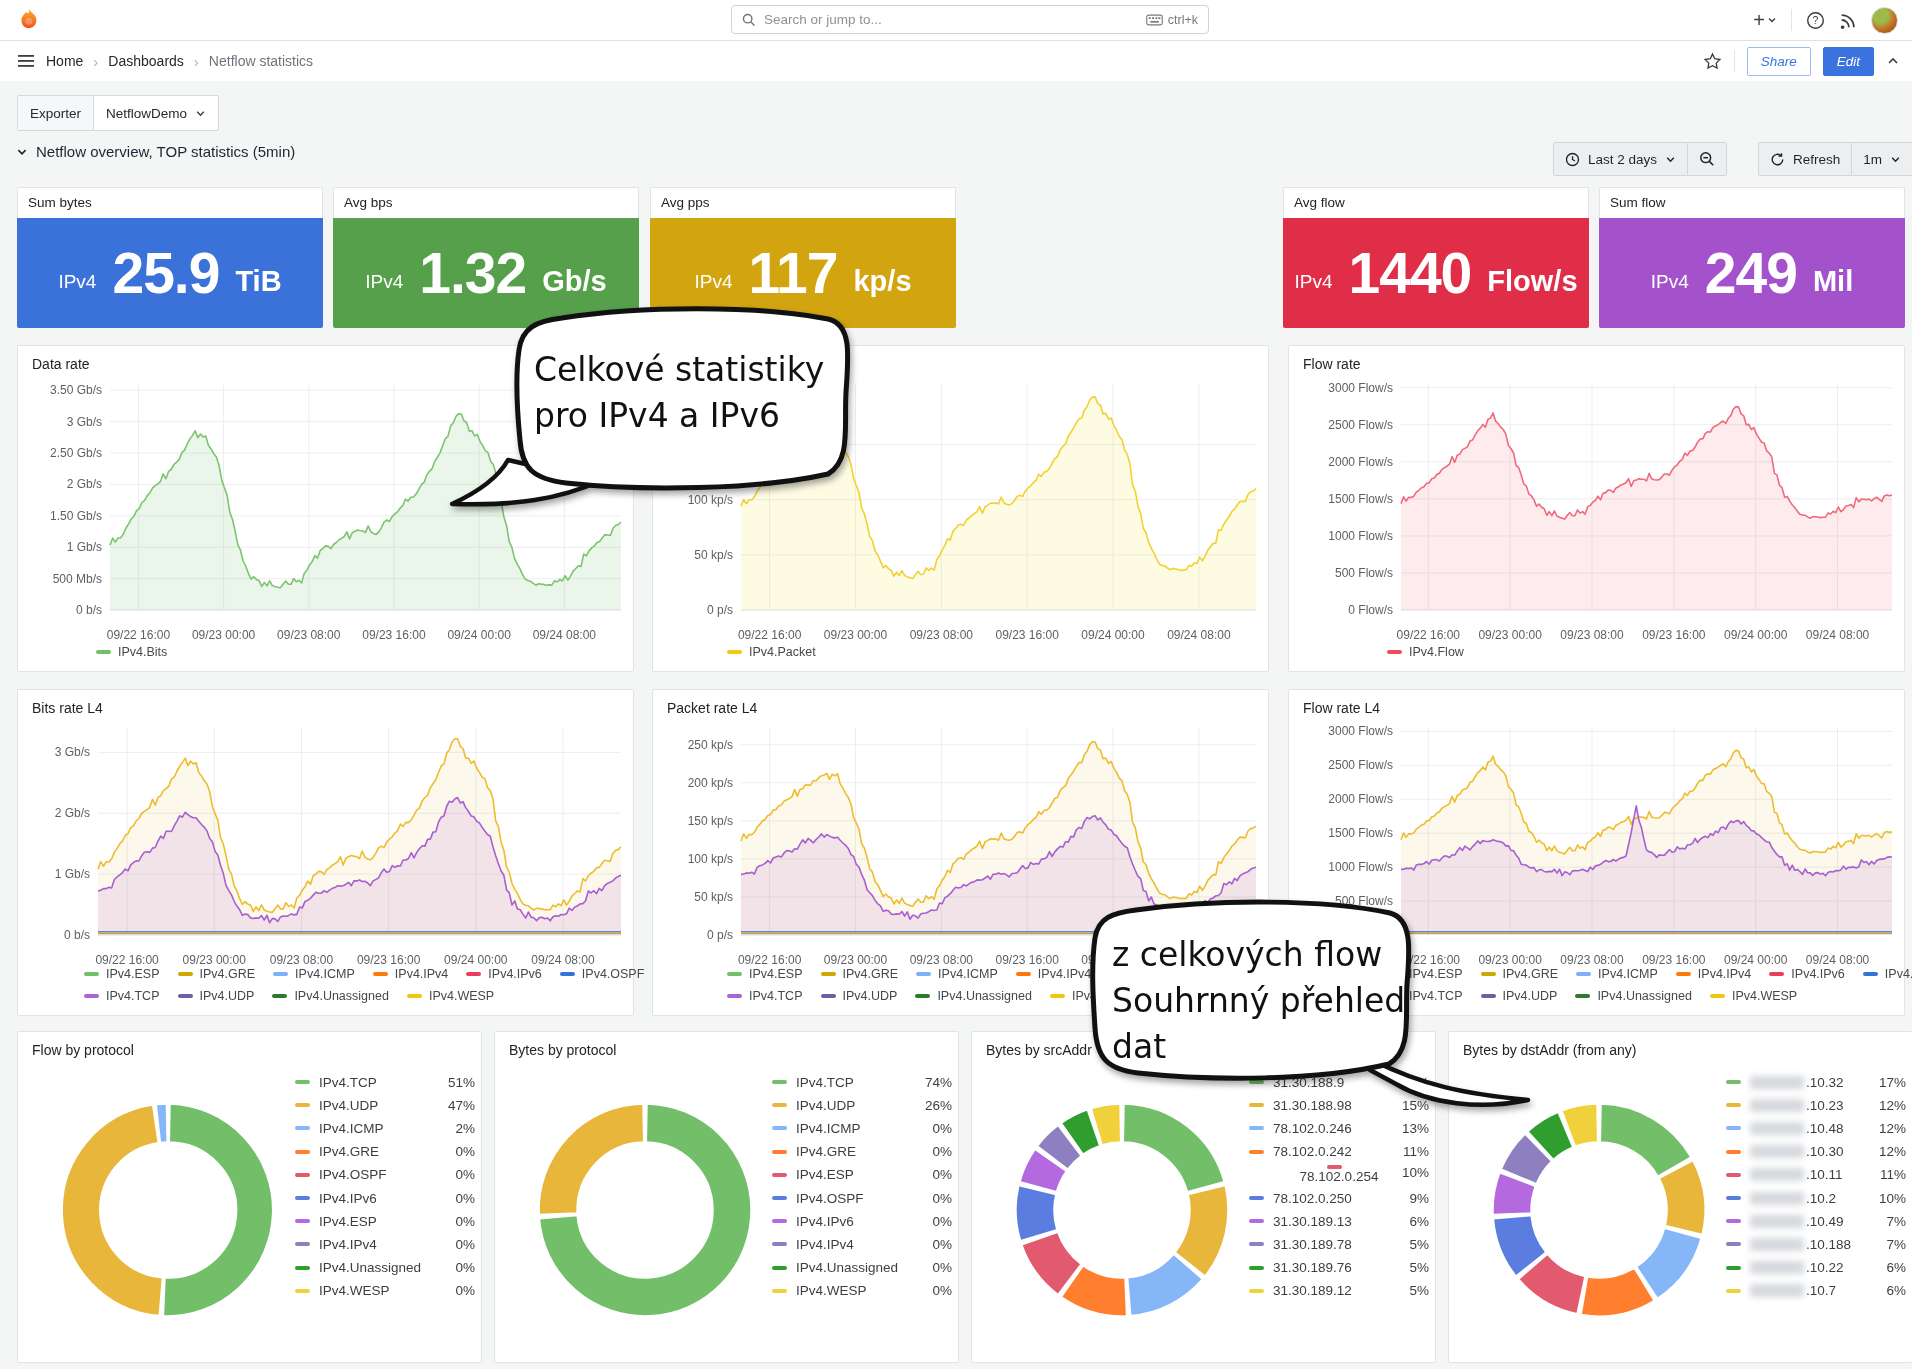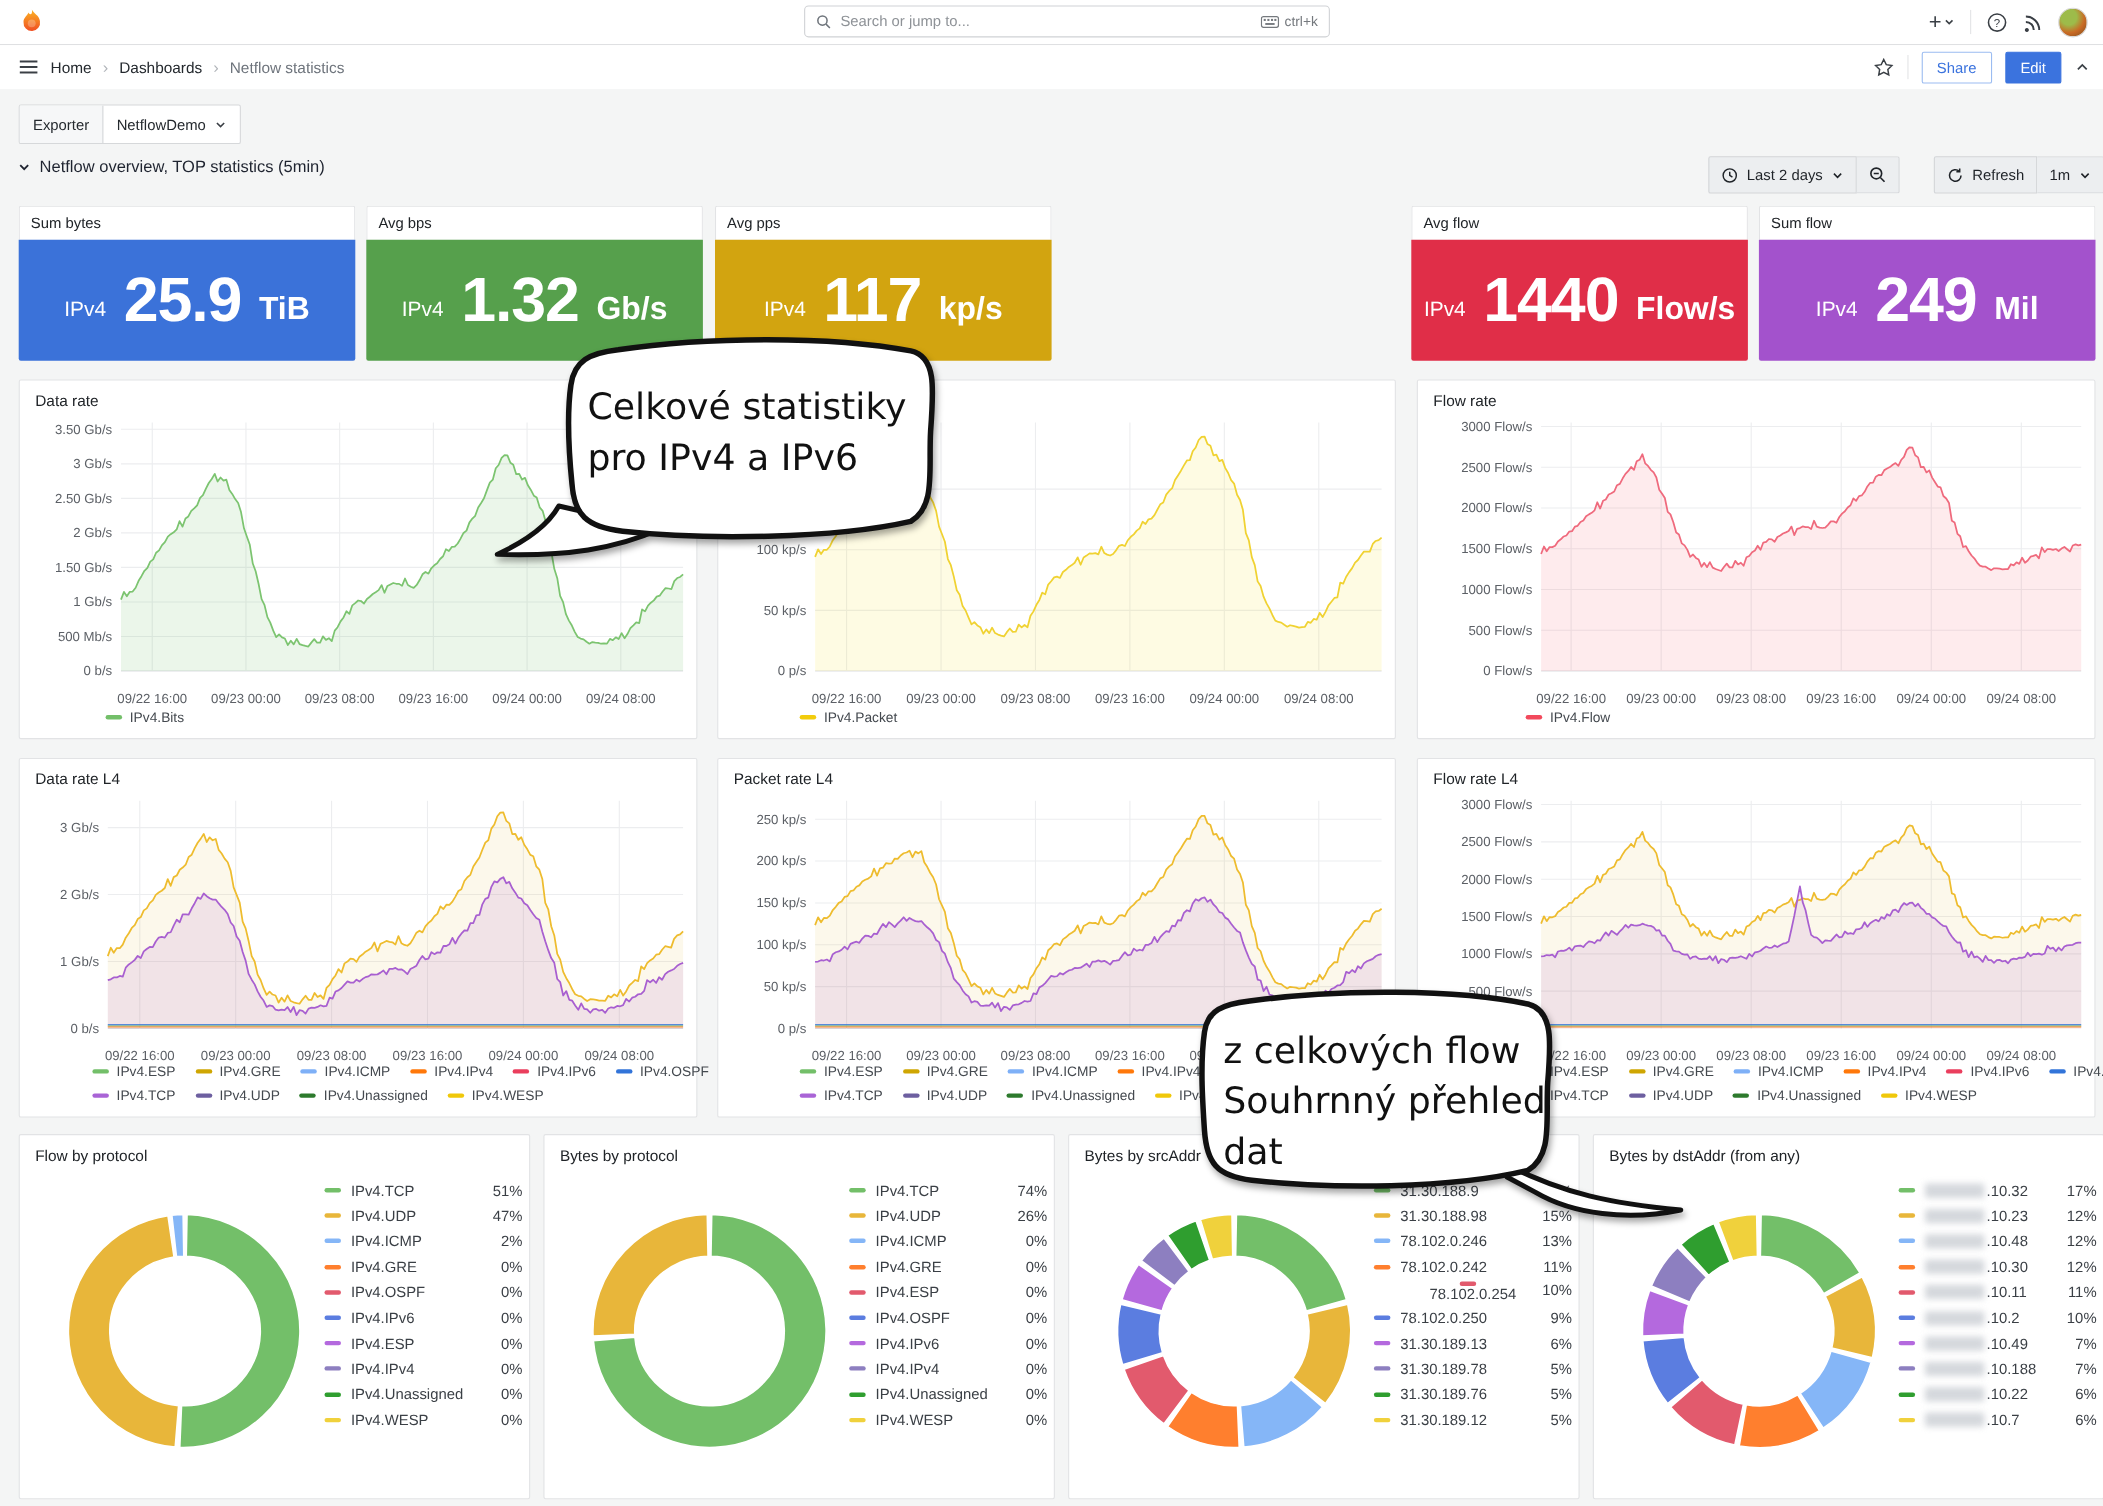--- a/index.html
+++ b/index.html
@@ -13,21 +13,21 @@
   .kbd-hint{display:flex;align-items:center;gap:5px;color:#75797e;font-size:12.5px;}
   .navright{position:absolute;right:0;top:0;height:40px;display:flex;align-items:center;gap:14px;padding-right:14px;}
   .nav-ic{color:#3a3f45;display:flex;align-items:center;gap:2px;}
   .vdiv{width:1px;height:22px;background:#e3e4e6;}
   .avatar{width:25px;height:25px;border-radius:50%;background:radial-gradient(circle at 35% 30%,#9dbb4a 0 30%,#c96a25 60%,#7a4a1a);border:1px solid #d9d9d9;}
   
   #crumbrow{position:absolute;left:0;top:41px;width:1912px;height:40px;background:#fff;}
   .crumbs{position:absolute;left:16px;top:0;height:40px;display:flex;align-items:center;gap:10px;font-size:14px;color:#24292e;}
   .crumb-sep{color:#b0b4b9;font-size:15px;}
   .crumb-last{color:#6e747c;}
-  .crumbright{position:absolute;right:12px;top:0;height:40px;display:flex;align-items:center;gap:12px;}
+  .crumbright{position:absolute;right:12px;top:0;height:40px;display:flex;align-items:center;gap:12px;font-style:italic;}
   .btn{height:29px;border-radius:2px;font-size:13.5px;display:flex;align-items:center;padding:0 13px;box-sizing:border-box;cursor:pointer;}
   .btn-share{background:#fff;border:1px solid #9bbcf1;color:#3b73de;}
   .btn-edit{background:#3b73de;border:1px solid #3b73de;color:#fff;}
   
   .varchip{position:absolute;left:17px;top:95px;height:34px;display:flex;border:1px solid #d6d8da;border-radius:2px;background:#fff;font-size:13.5px;color:#24292e;}
   .varchip .lab{background:#f6f7f8;display:flex;align-items:center;padding:0 12px;border-right:1px solid #d6d8da;}
   .varchip .val{display:flex;align-items:center;gap:8px;padding:0 12px;}
   .tbgroup{position:absolute;top:106px;display:flex;margin-top:36px;}
   .tbtn{height:34px;background:#eceef0;border:1px solid #d3d5d8;display:flex;align-items:center;gap:8px;padding:0 11px;box-sizing:border-box;font-size:13.5px;color:#1f2328;font-weight:500;}
   .tbtn+.tbtn{border-left:none;}
@@ -354,21 +354,21 @@
           <path d="M112.0,157.6L114.6,150.8L117.1,155.1L119.7,151.3L122.2,151.4L124.8,150.2L127.3,146.2L129.9,144.3L132.5,141.7L135.0,140.8L137.6,137.2L140.1,136.9L142.7,132.8L145.2,132.0L147.8,128.5L150.4,127.2L152.9,123.4L155.5,121.6L158.0,120.2L160.6,117.9L163.1,110.6L165.7,116.3L168.3,109.3L170.8,108.1L173.4,103.6L175.9,102.4L178.5,100.8L181.0,95.1L183.6,93.9L186.2,88.8L188.7,84.8L191.3,82.1L193.8,78.5L196.4,81.2L198.9,73.4L201.5,72.0L204.1,66.9L206.6,75.2L209.2,77.6L211.7,81.1L214.3,83.5L216.8,88.1L219.4,99.2L222.0,102.8L224.5,106.7L227.1,119.3L229.6,121.6L232.2,128.8L234.8,138.1L237.3,139.9L239.9,148.0L242.4,149.8L245.0,153.9L247.5,160.2L250.1,158.1L252.7,161.2L255.2,162.7L257.8,169.2L260.3,165.7L262.9,169.6L265.4,165.0L268.0,170.0L270.6,171.3L273.1,172.2L275.7,173.1L278.2,169.5L280.8,166.4L283.3,169.8L285.9,169.8L288.5,163.9L291.0,167.1L293.6,165.6L296.1,168.3L298.7,160.6L301.2,159.4L303.8,156.0L306.4,154.4L308.9,150.1L311.5,153.8L314.0,147.2L316.6,146.6L319.1,144.0L321.7,144.3L324.3,146.5L326.8,142.2L329.4,140.8L331.9,139.0L334.5,138.0L337.0,136.7L339.6,132.7L342.2,140.5L344.7,134.8L347.3,134.1L349.8,132.6L352.4,133.2L354.9,133.2L357.5,134.9L360.1,127.4L362.6,132.8L365.2,133.7L367.7,134.0L370.3,133.6L372.8,131.1L375.4,128.0L378.0,128.0L380.5,129.2L383.1,124.0L385.6,120.9L388.2,118.8L390.7,115.3L393.3,113.3L395.9,107.1L398.4,109.3L401.0,105.0L403.5,104.4L406.1,101.1L408.6,96.2L411.2,92.9L413.8,92.8L416.3,87.4L418.9,85.7L421.4,86.0L424.0,81.4L426.5,80.0L429.1,78.6L431.7,76.5L434.2,75.0L436.8,77.5L439.3,72.2L441.9,69.4L444.4,63.0L447.0,60.6L449.6,61.0L452.1,67.9L454.7,69.8L457.2,78.7L459.8,78.4L462.3,83.5L464.9,81.6L467.5,88.2L470.0,92.2L472.6,96.3L475.1,97.0L477.7,104.9L480.3,107.2L482.8,111.2L485.4,127.4L487.9,128.9L490.5,139.3L493.0,141.5L495.6,151.3L498.2,150.5L500.7,155.1L503.3,159.0L505.8,161.6L508.4,165.4L510.9,168.2L513.5,169.1L516.1,169.2L518.6,170.9L521.2,172.3L523.7,170.6L526.3,170.8L528.8,171.0L531.4,171.6L534.0,171.3L536.5,171.3L539.1,166.9L541.6,168.0L544.2,165.2L546.7,166.6L549.3,161.0L551.9,165.6L554.4,163.6L557.0,160.1L559.5,159.4L562.1,158.5L564.6,161.6L567.2,151.6L569.8,155.9L572.3,153.1L574.9,153.2L577.4,153.8L580.0,153.1L582.5,154.9L585.1,152.7L587.7,151.2L590.2,153.3L592.8,155.4L595.3,149.9L597.9,148.9L600.4,149.8L603.0,149.1" fill="none" stroke="#ef6a7d" stroke-width="1.6" stroke-linejoin="round"></path>
         </svg>
         <div class="legrow" style="left: 98px; top: 299px;">
           <span class="legitem">
             <span class="sw" style="background: rgb(242, 73, 92);"></span>
             <span>IPv4.Flow</span>
           </span>
         </div>
       </div>
       <div class="panel" style="left: 17px; top: 689px; width: 617px; height: 327px;">
-        <div class="ptitle">Data rate L4</div>
+        <div class="ptitle">Bits rate L4</div>
         <svg width="615" height="325" viewBox="0 0 615 325" style="position: absolute; left: 0px; top: 0px;">
           <line x1="80" y1="62.35294117647058" x2="603" y2="62.35294117647058" stroke="#ecedef" stroke-width="1"></line>
           <text x="72" y="66.35294117647058" text-anchor="end" font-size="12" fill="#5c6066">3 Gb/s</text>
           <line x1="80" y1="123.23529411764706" x2="603" y2="123.23529411764706" stroke="#ecedef" stroke-width="1"></line>
           <text x="72" y="127.23529411764706" text-anchor="end" font-size="12" fill="#5c6066">2 Gb/s</text>
           <line x1="80" y1="184.11764705882354" x2="603" y2="184.11764705882354" stroke="#ecedef" stroke-width="1"></line>
           <text x="72" y="188.11764705882354" text-anchor="end" font-size="12" fill="#5c6066">1 Gb/s</text>
           <line x1="80" y1="245" x2="603" y2="245" stroke="#dcdee1" stroke-width="1"></line>
           <text x="72" y="249" text-anchor="end" font-size="12" fill="#5c6066">0 b/s</text>
           <line x1="109.0788" y1="38" x2="109.0788" y2="245" stroke="#ecedef" stroke-width="1"></line>

